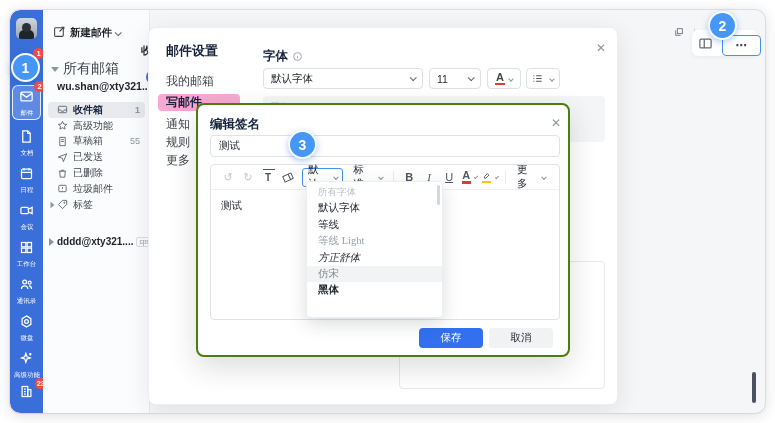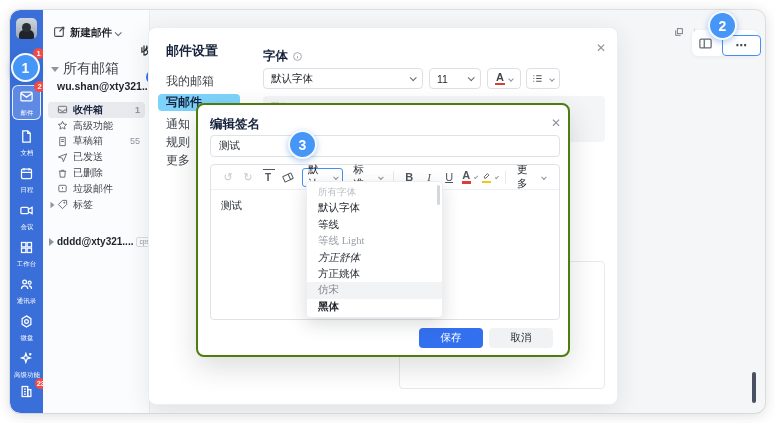--- a/index.html
+++ b/index.html
@@ -57,21 +57,21 @@
   .more-btn{left:722px;top:35px;width:39px;height:21px;border:1.6px solid #4191f5;border-radius:4px;background:#fff;
             color:#41464d;display:flex;align-items:center;justify-content:center;font-size:11px;letter-spacing:1px;z-index:3;font-weight:700;}
   .scroll-thumb{left:752px;top:372px;width:4px;height:31px;border-radius:2px;background:#4a5160;z-index:4;}
 
   
   .settings{left:148px;top:27px;width:470px;height:378px;background:#fff;border-radius:8px;border:1px solid #eceef1;
             box-shadow:0 6px 24px rgba(31,35,41,.10);z-index:10;}
   .dlg-title{font-size:13px;font-weight:700;color:#17233d;}
   .close-x{color:#8f959e;font-size:12px;line-height:12px;cursor:default;}
   .smenu-item{position:absolute;left:9px;width:82px;height:17px;line-height:17px;padding-left:8px;font-size:12px;color:#41464d;border-radius:4px;}
-  .smenu-item.sel{background:#7dd3fc;color:#17233d;font-weight:700;}
+  .smenu-item.sel{background:#f9a8d4;color:#17233d;font-weight:700;}
   .sec-head{font-size:12.5px;font-weight:700;color:#17233d;display:flex;align-items:center;gap:4px;}
   .sec-head svg{width:11px;height:11px;color:#9aa0a8;}
   .select{border:1px solid #dde0e4;border-radius:4px;background:#fff;display:flex;align-items:center;font-size:10.5px;color:#1f2329;padding:0 7px;height:21px;}
   .select .chev{margin-left:auto;}
   .mini-chev{display:inline-block;width:4px;height:4px;border-right:1.2px solid #8f959e;border-bottom:1.2px solid #8f959e;transform:rotate(45deg);margin-left:4px;}
   .tool-sq{border:1px solid #dde0e4;border-radius:4px;background:#fff;display:flex;align-items:center;justify-content:center;height:21px;color:#41464d;}
   .a-letter{font-size:11px;font-weight:700;line-height:10px;}
   .color-bar{width:10px;height:2.5px;margin-top:1px;}
   .preview-box{background:#f4f5f7;border-radius:4px;}
   .preview-lbl{font-size:8.5px;color:#b9bec6;padding:5px 0 0 8px;}
@@ -463,21 +463,20 @@
       <div class="btn primary" style="left:221px;top:223px;width:64px;">保存</div>
       <div class="btn plain" style="left:291px;top:223px;width:64px;">取消</div>
     </div>
 
     <div class="abs fontmenu" style="left:296px;top:171px;">
       <div class="fm-item hdr">所有字体</div>
       <div class="fm-item">默认字体</div>
       <div class="fm-item">等线</div>
       <div class="fm-item light">等线 Light</div>
       <div class="fm-item cursive">方正舒体</div>
-      <div class="fm-item serifb">方正姚体</div>
       <div class="fm-item serif hover">仿宋</div>
       <div class="fm-item black">黑体</div>
       <div class="fm-scroll"></div>
     </div>
 
   </div>
 
   <div class="abs anno" style="left:11px;top:53px;">1</div>
   <div class="abs anno" style="left:708px;top:11px;">2</div>
   <div class="abs anno" style="left:288px;top:130px;">3</div>

